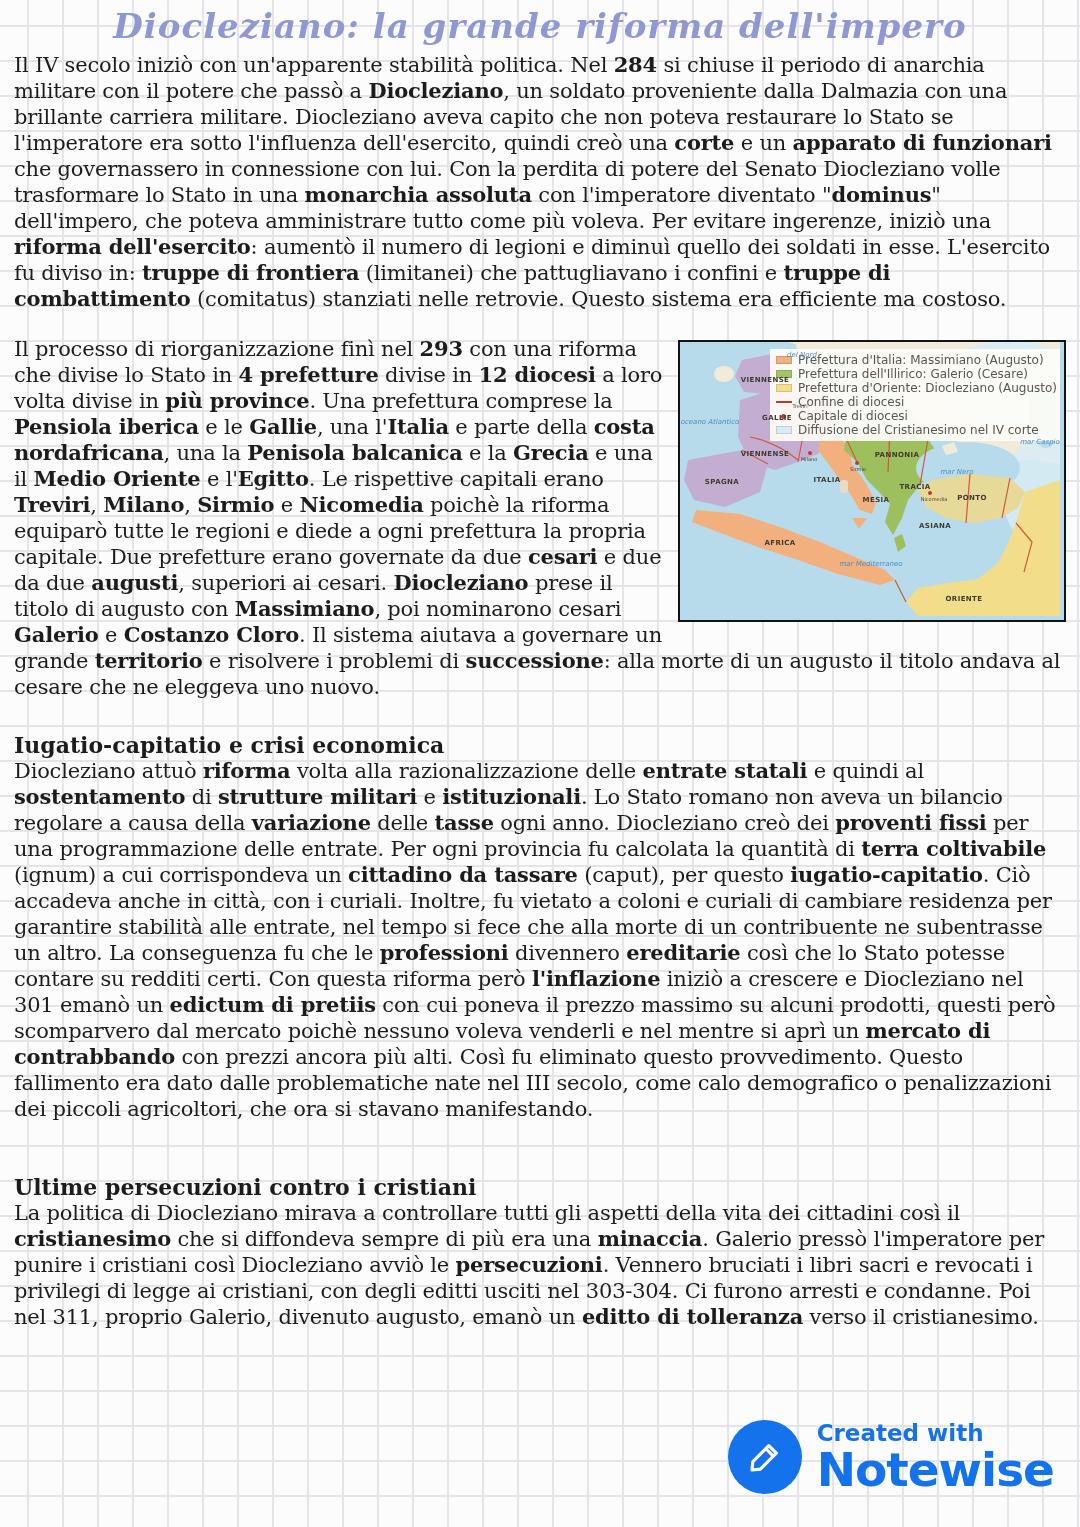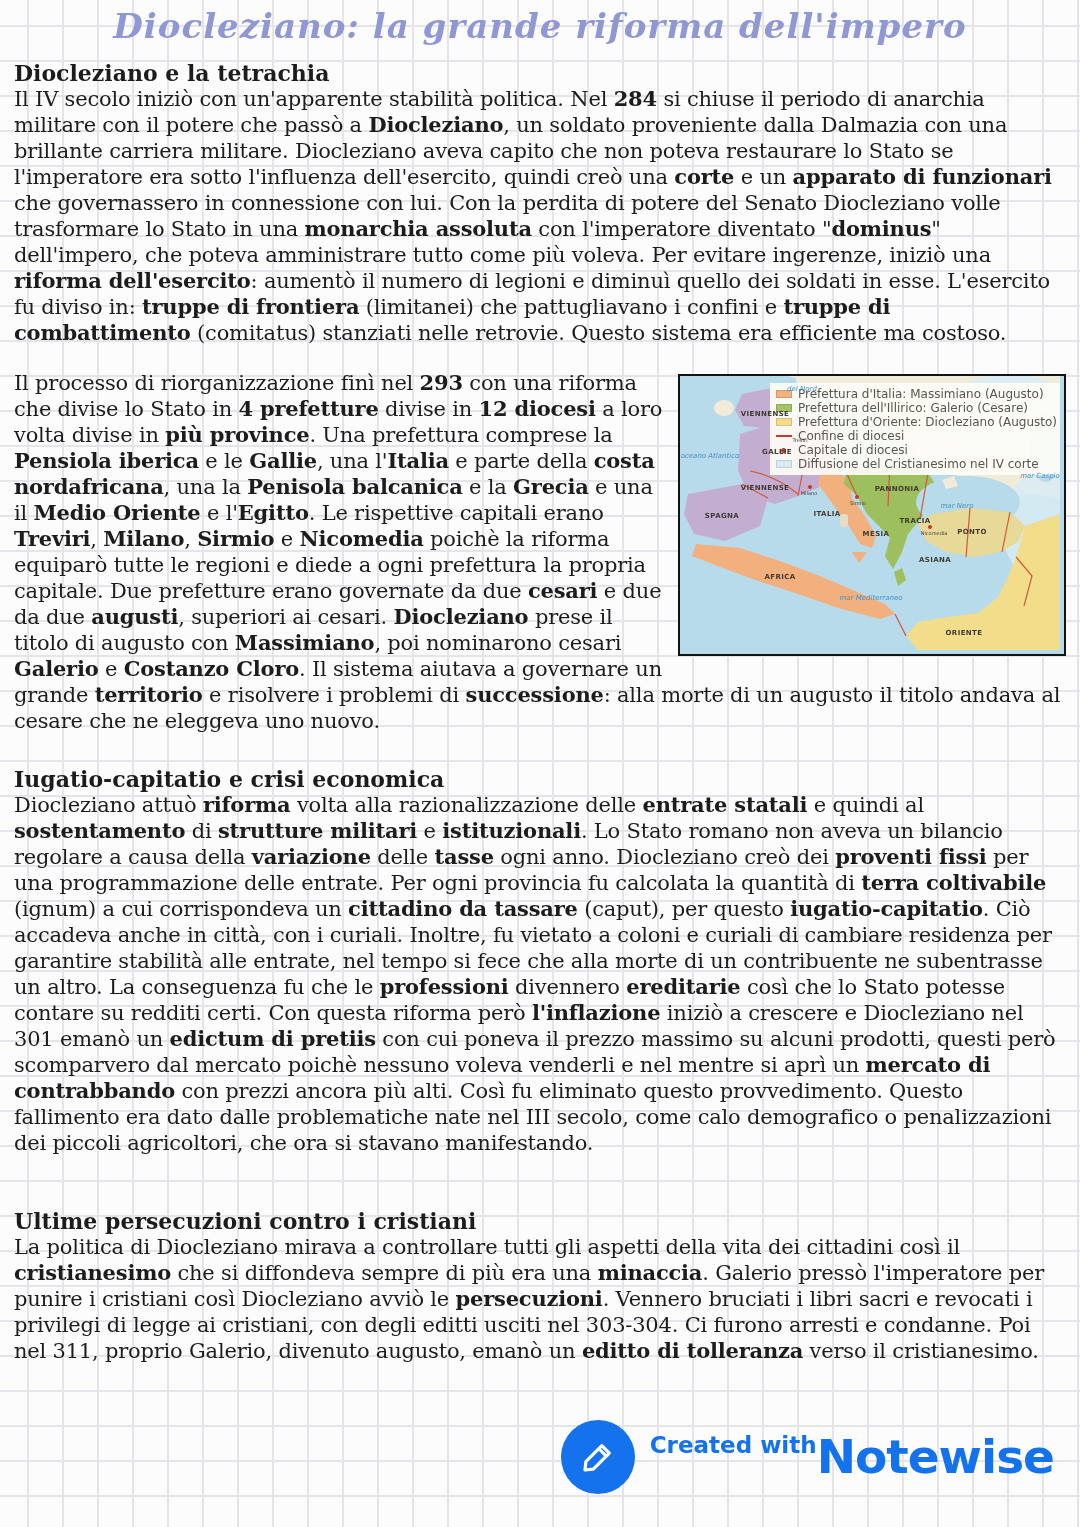--- a/index.html
+++ b/index.html
@@ -7,21 +7,21 @@
     width:1080px;height:1527px;position:relative;overflow:hidden;
     background-color:#fcfcfd;
     background-image:
       linear-gradient(to right,#e4e4e9 2px,transparent 2px),
       linear-gradient(to bottom,#e4e4e9 2px,transparent 2px);
     background-size:35px 35px;background-position:-8px -10px;
     font-family:"DejaVu Serif",serif;color:#1c1c1c;
   }
   .content{padding:4px 14px 0 14px;}
   .page-title{
-    text-align:center;font-size:34px;line-height:44px;margin:0 0 12px 0;
+    text-align:center;font-size:34px;line-height:44px;margin:0 0 4px 0;
     color:#8f98d3;font-weight:bold;font-style:italic;
     font-family:"DejaVu Serif",serif;letter-spacing:1px;
   }
   h2.sec-heading{font-size:22px;line-height:26px;margin:0;font-weight:bold;}
   p.sec-par{font-size:21px;line-height:26px;margin:0;letter-spacing:-0.2px;}
   .sec{overflow:visible;}
   .sec-2{margin-top:24px;}
   .sec-3{margin-top:32px;clear:both;}
   .sec-4{margin-top:52px;}
 
@@ -41,33 +41,32 @@
   }
   .legend-item{display:flex;align-items:center;gap:6px;height:14px;}
   .legend-swatch{width:16px;height:8px;flex:0 0 auto;border:1px solid rgba(0,0,0,.12);box-sizing:border-box;}
   .legend-swatch.line{height:0;border:none;border-top:2px solid #c0392b;}
   .legend-swatch.dot{width:5px;height:5px;border-radius:50%;border:none;margin:0 6px 0 5px;}
   .legend-label{font-family:"DejaVu Sans",sans-serif;font-size:12px;color:#5a564d;white-space:nowrap;}
 
   
   .footer{position:absolute;right:26px;top:1420px;display:flex;align-items:center;gap:15px;}
   .logo-circle{width:74px;height:74px;border-radius:50%;background:#1372ec;display:flex;align-items:center;justify-content:center;}
-  .brand-text{display:flex;}
+  .brand-text{display:flex;flex-direction:column;}
   .created{font-family:"DejaVu Sans",sans-serif;font-weight:bold;color:#1372ec;font-size:23px;line-height:25px;}
   .brand{font-family:"DejaVu Sans",sans-serif;font-weight:bold;color:#1372ec;font-size:47px;line-height:48px;letter-spacing:-1px;}
 </style>
 </head>
 <body>
 
 <div class="content">
 
   <h1 class="page-title">Diocleziano: la grande riforma dell'impero</h1>
 
   <div class="sec sec-1">
-    <h2 class="sec-heading">Diocleziano e la tetrachia</h2>
     <p class="sec-par">Il IV secolo iniziò con un'apparente stabilità politica. Nel <b>284</b> si chiuse il periodo di anarchia militare con il potere che passò a <b>Diocleziano</b>, un soldato proveniente dalla Dalmazia con una brillante carriera militare. Diocleziano aveva capito che non poteva restaurare lo Stato se l'imperatore era sotto l'influenza dell'esercito, quindi creò una <b>corte</b> e un <b>apparato di funzionari</b> che governassero in connessione con lui. Con la perdita di potere del Senato Diocleziano volle trasformare lo Stato in una <b>monarchia assoluta</b> con l'imperatore diventato "<b>dominus</b>" dell'impero, che poteva amministrare tutto come più voleva. Per evitare ingerenze, iniziò una <b>riforma dell'esercito</b>: aumentò il numero di legioni e diminuì quello dei soldati in esse. L'esercito fu diviso in: <b>truppe di frontiera</b> (limitanei) che pattugliavano i confini e <b>truppe di combattimento</b> (comitatus) stanziati nelle retrovie. Questo sistema era efficiente ma costoso.</p>
   </div>
 
   <div class="sec sec-2">
     <figure class="map-fig" style="margin-top:4px;margin-right:0;margin-bottom:6px;">
       <svg width="380" height="274" viewBox="0 0 380 274" preserveAspectRatio="none">
 
         <rect x="0" y="0" width="380" height="274" fill="#b7dbeb"></rect>
 
         <path d="M108,0 H380 V122 L352,118 L325,120 Q298,110 284,101 L257,95 Q239,88 231,72 L214,55 L194,35 L168,20 L138,9 Z" fill="#f1ecd9"></path>

